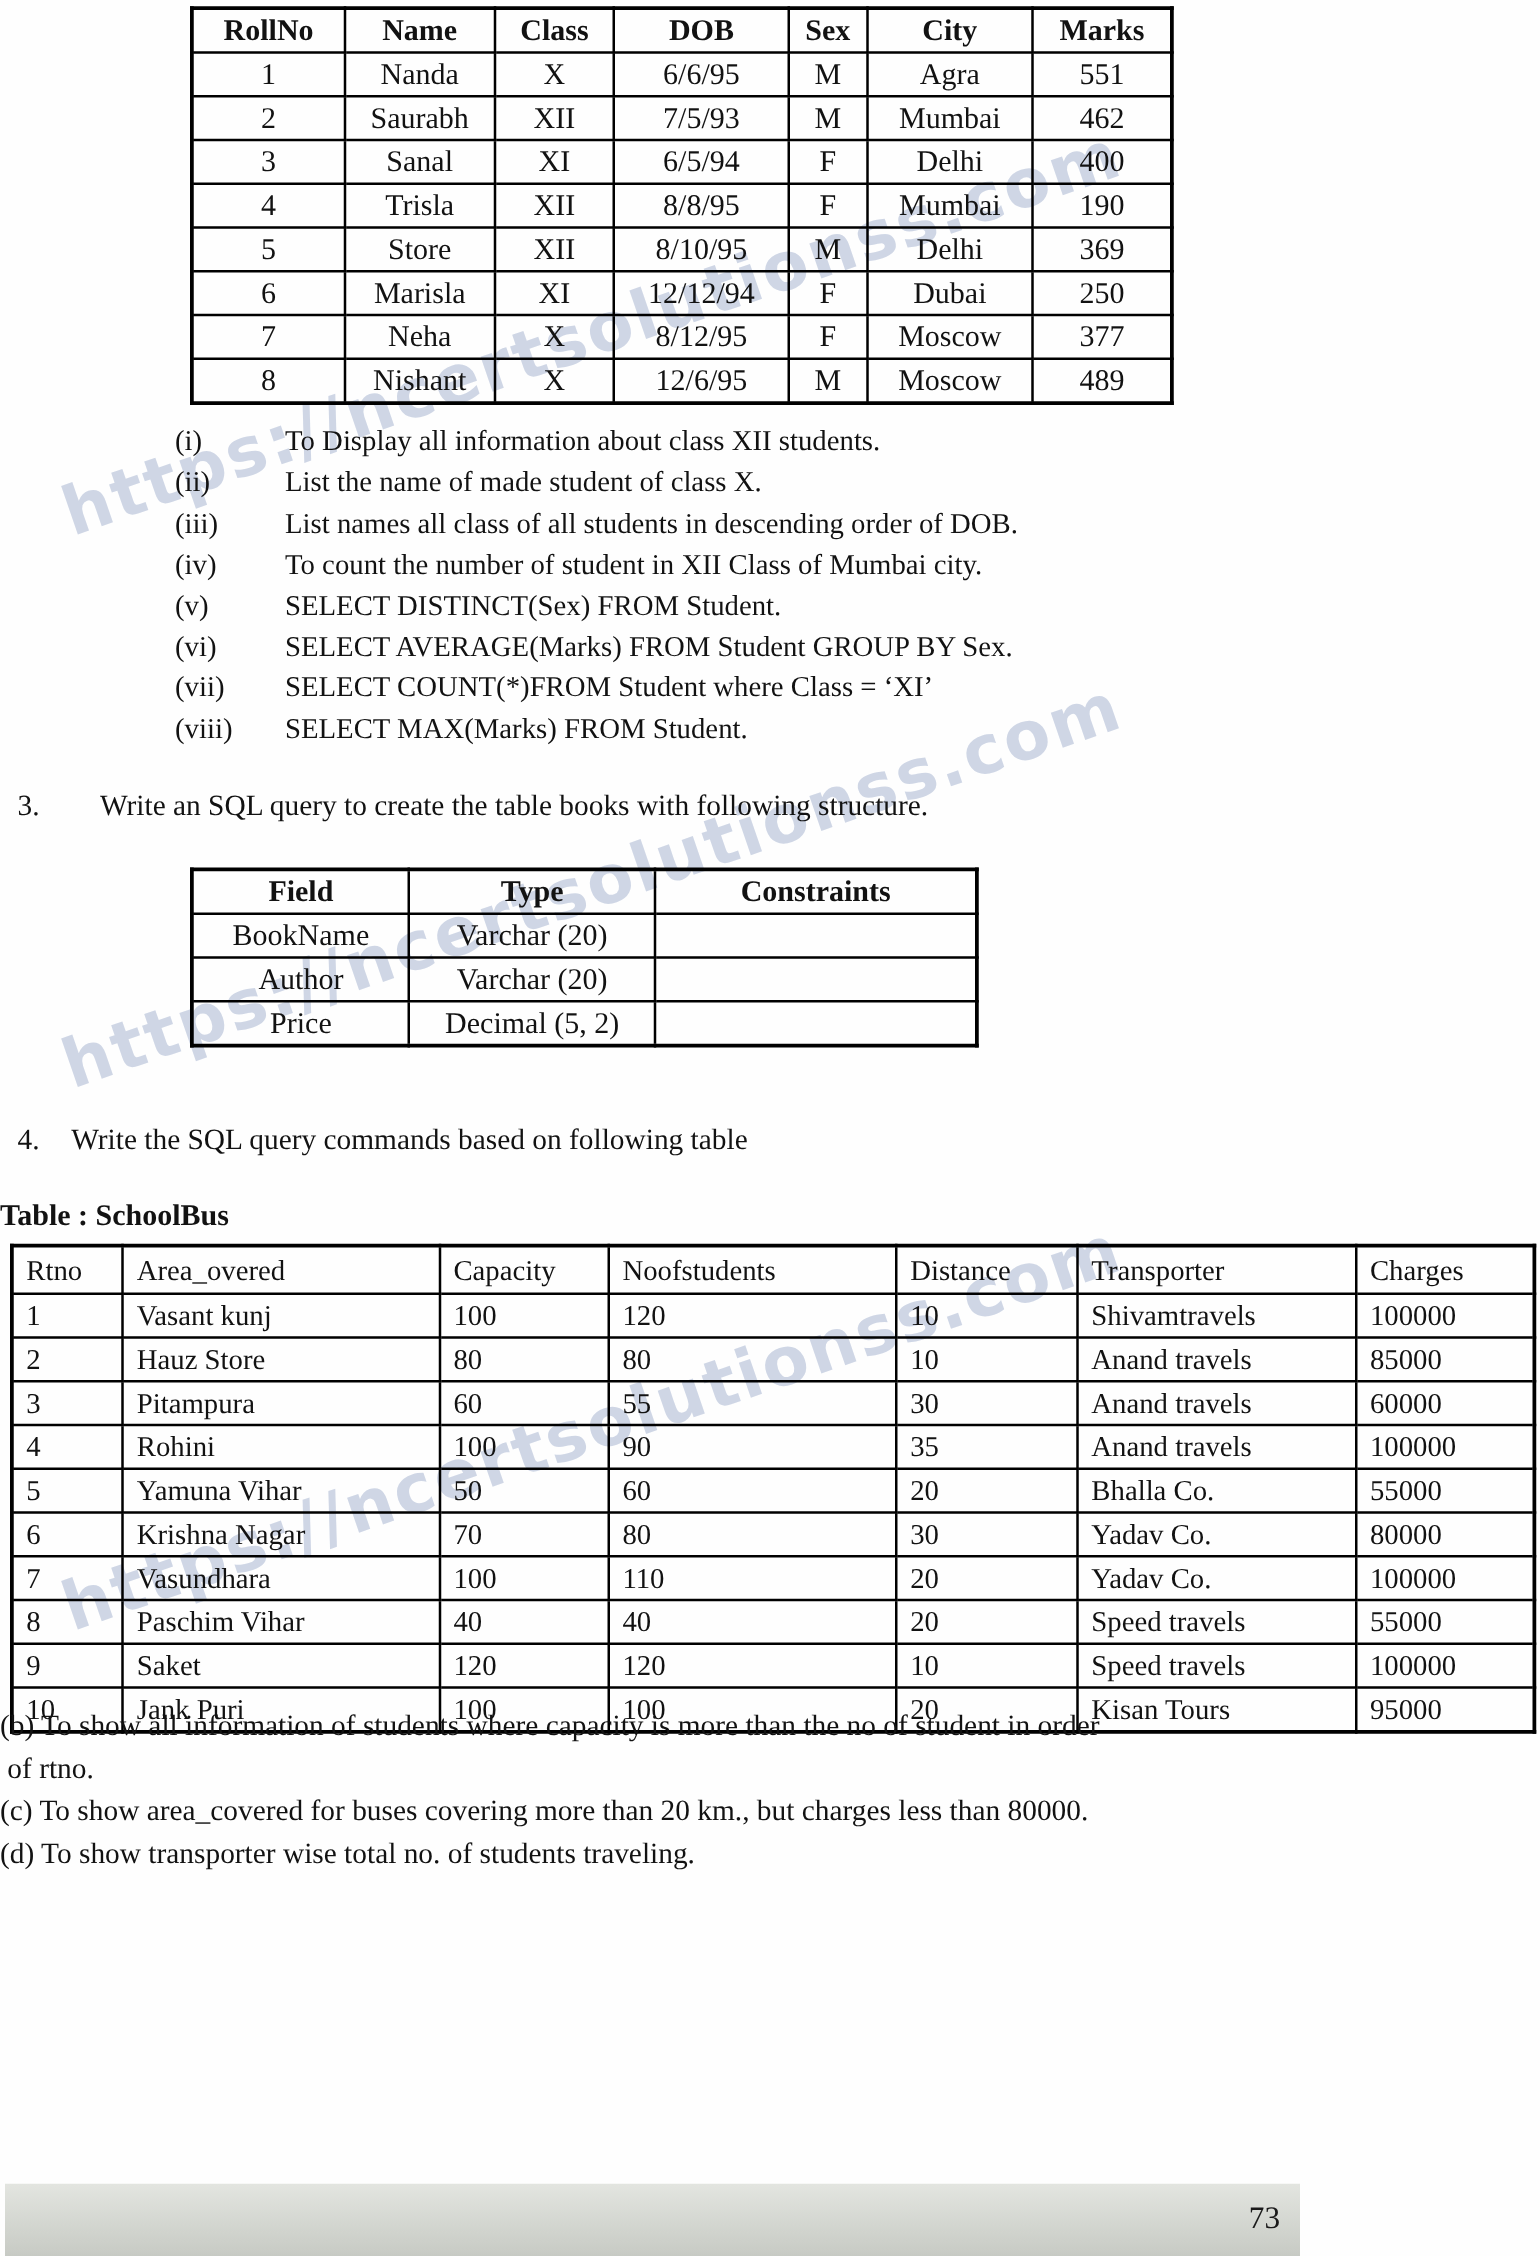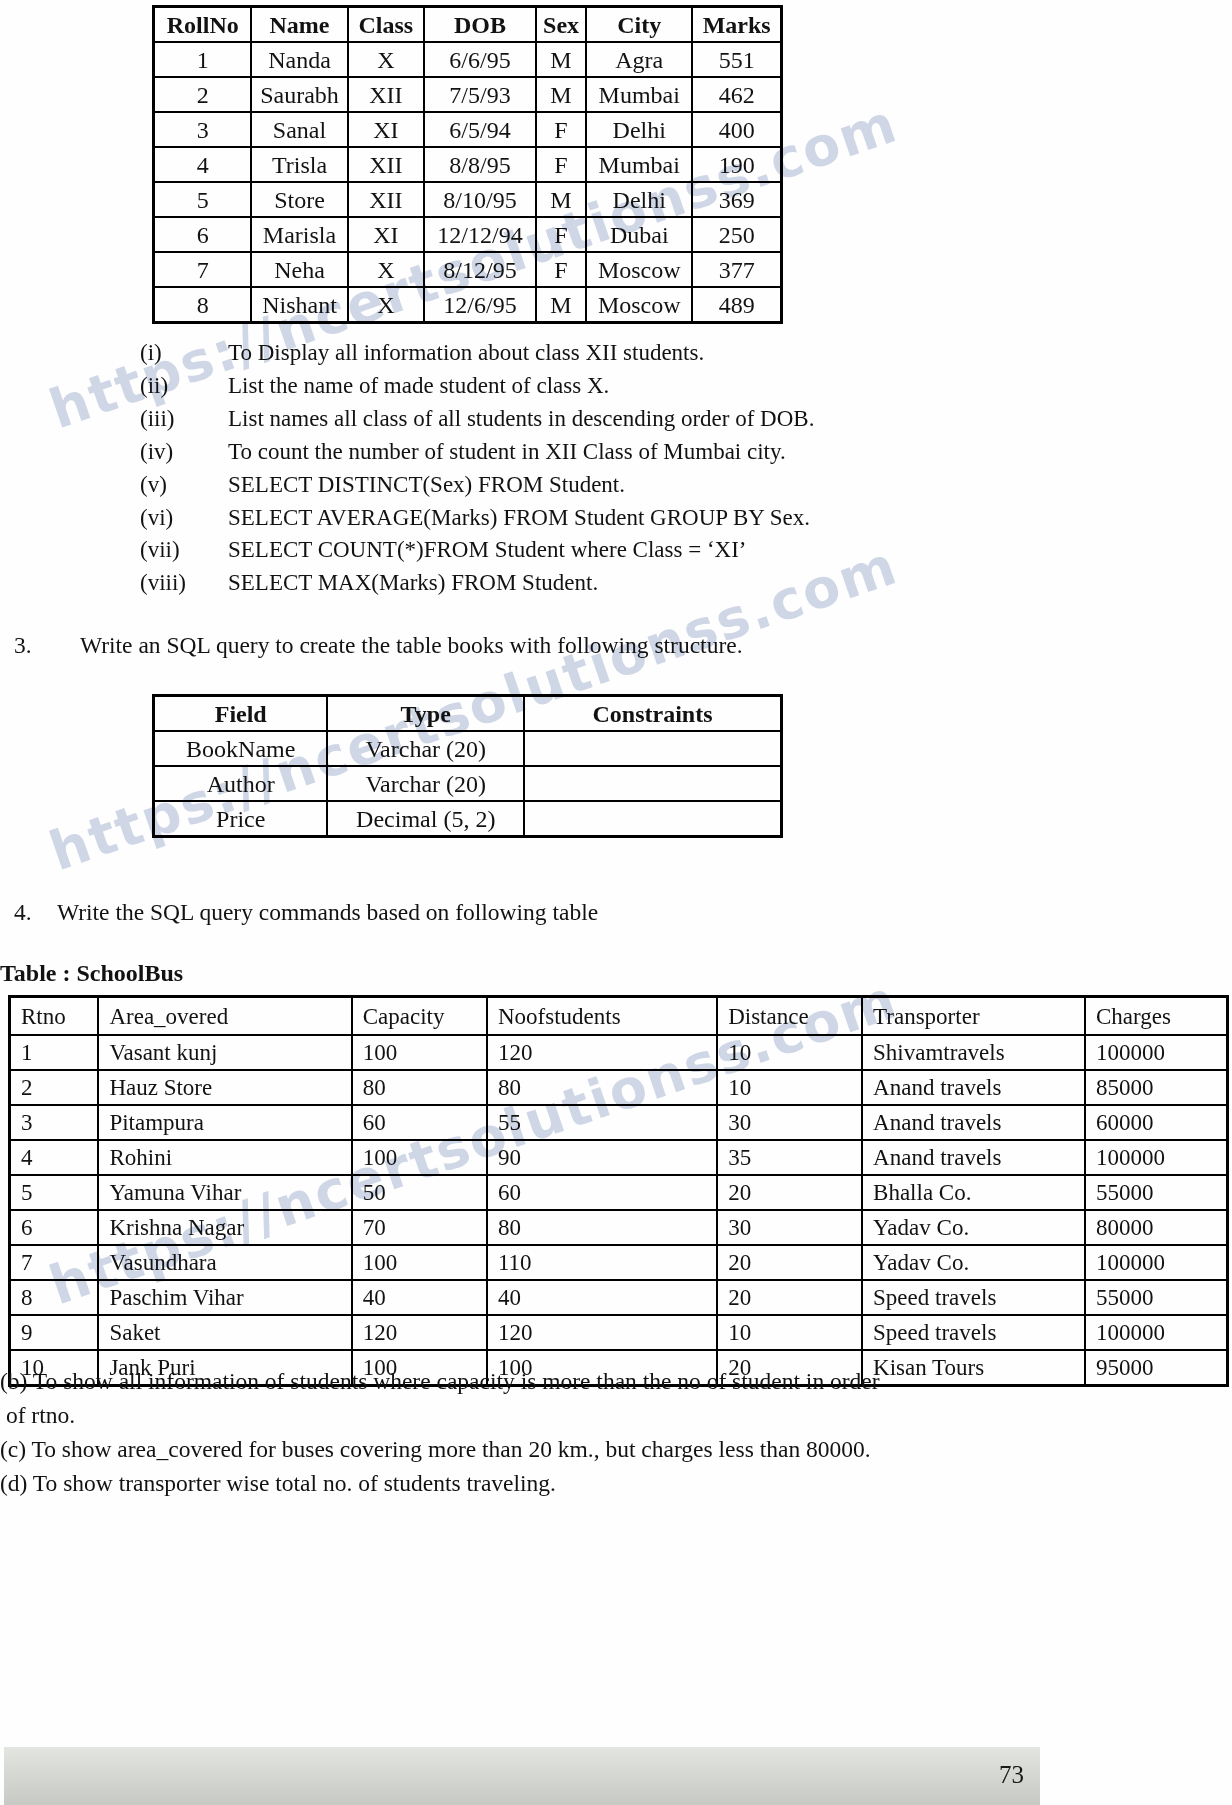--- a/index.html
+++ b/index.html
@@ -10,21 +10,21 @@
   }
 
   
   table.tbl { border-collapse:collapse; table-layout:fixed; background:transparent; }
   .tbl th, .tbl td {
     border:2px solid #000; height:33px; padding:0 6px;
     overflow:hidden; white-space:nowrap; font-size:24px; line-height:1;
   }
   table.tbl { border:3px solid #000; }
 
-  .student { position:absolute; left:152px; top:5px; width:631px; }
+  .student { position:absolute; left:152px; top:5px; width:787px; }
   .student th, .student td { text-align:center; }
   .student th { font-weight:bold; }
 
   .books { position:absolute; left:152px; top:694px; width:631px;border-radius:14px; }
   .books th, .books td { text-align:center; }
   .books th { font-weight:bold; }
 
   .bus { position:absolute; left:8px; top:995px; width:1221px; }
   .bus th, .bus td { text-align:left; padding-left:10px; font-weight:normal; font-size:23px; }
   .bus th { height:36px;margin-top:41px; }

